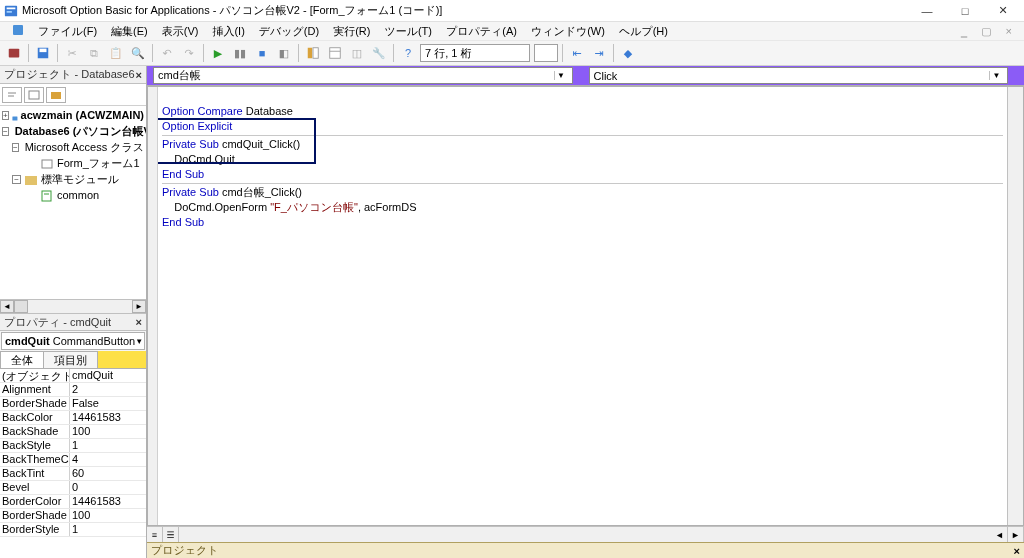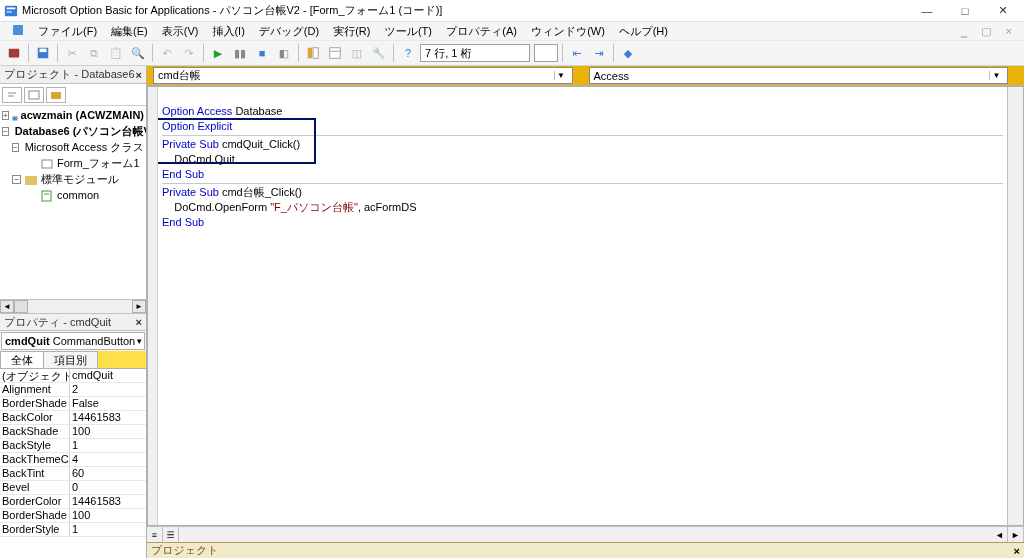--- a/index.html
+++ b/index.html
@@ -37,21 +37,21 @@
 .prop-hdr { height:18px; background:#f0f0f0; border-top:1px solid #c0c0c0; border-bottom:1px solid #c0c0c0; display:flex; align-items:center; padding:0 4px; }
 .objsel { height:18px; background:#fff; border:1px solid #b0b0b0; margin:1px; display:flex; align-items:center; padding:0 3px; }
 .objsel .dd { margin-left:auto; font-size:8px; }
 .tabs { height:18px; display:flex; border-bottom:1px solid #b0b0b0; background:#fde047; }
 .tab { padding:1px 10px; border:1px solid #b0b0b0; border-bottom:none; background:#fff; margin-right:-1px; }
 .propgrid { flex:1; background:#fff; overflow:auto; min-height:0; }
 .prow { display:flex; border-bottom:1px solid #e8e8e8; height:14px; }
 .pname { width:70px; padding:0 2px; border-right:1px solid #d0d0d0; overflow:hidden; white-space:nowrap; }
 .pval { flex:1; padding:0 2px; overflow:hidden; white-space:nowrap; }
 .right { flex:1; display:flex; flex-direction:column; background:#999; min-width:0; }
-.code-top { height:20px; background:#eab308; border-bottom:1px solid #b0b0b0; display:flex; padding:1px 16px 1px 6px; gap:16px; }
+.code-top { height:20px; background:#8b5cf6; border-bottom:1px solid #b0b0b0; display:flex; padding:1px 16px 1px 6px; gap:16px; }
 .combo { flex:1; background:#fff; border:1px solid #888; height:17px; display:flex; align-items:center; padding:0 4px; }
 .combo .dd { margin-left:auto; width:14px; text-align:center; font-size:8px; border-left:1px solid #c0c0c0; }
 .code-wrap { flex:1; display:flex; background:#fff; border:1px solid #b0b0b0; margin:0; min-height:0; }
 .margin { width:10px; background:#f0f0f0; border-right:1px solid #d0d0d0; }
 .code { flex:1; font-family:"MS Gothic",Consolas,monospace; font-size:12px; padding:2px 4px; line-height:1.25; white-space:pre; overflow:auto; position:relative; }
 .kw { color:#0000c0; }
 .str { color:#800000; }
 .sel-box { position:absolute; border:2px solid #001060; pointer-events:none; }
 .vsb { width:16px; background:#f0f0f0; border-left:1px solid #c0c0c0; }
 .code-bot { height:16px; background:#f0f0f0; border-top:1px solid #c0c0c0; display:flex; }
@@ -290,28 +290,28 @@
       </div>
   </div>
 
   <div class="right">
     <div class="code-top">
       <div class="combo">
           <span>cmd台帳</span>
           <span class="dd">▼</span>
         </div>
       <div class="combo">
-          <span>Access</span>
+          <span>Click</span>
           <span class="dd">▼</span>
         </div>
     </div>
     <div class="code-wrap">
       <div class="margin"></div>
       <div class="code">
-<span class="kw">Option Access</span><span> Database</span>
+<span class="kw">Option Compare</span><span> Database</span>
 <span class="kw">Option Explicit</span>
 <div style="border-top:1px solid #c8c8c8;margin:1px 0"></div><span class="kw">Private Sub</span><span> cmdQuit_Click()</span>
 <span>    DoCmd.Quit</span>
 <span class="kw">End Sub</span>
 <div style="border-top:1px solid #c8c8c8;margin:1px 0"></div><span class="kw">Private Sub</span><span> cmd台帳_Click()</span>
 <span>    DoCmd.OpenForm </span><span class="str">"F_パソコン台帳"</span><span>, acFormDS</span>
 <span class="kw">End Sub</span>
 <div class="sel-box" style="left:-6px;top:31px;width:164px;height:46px;"></div>
       </div>
       <div class="vsb"></div>

